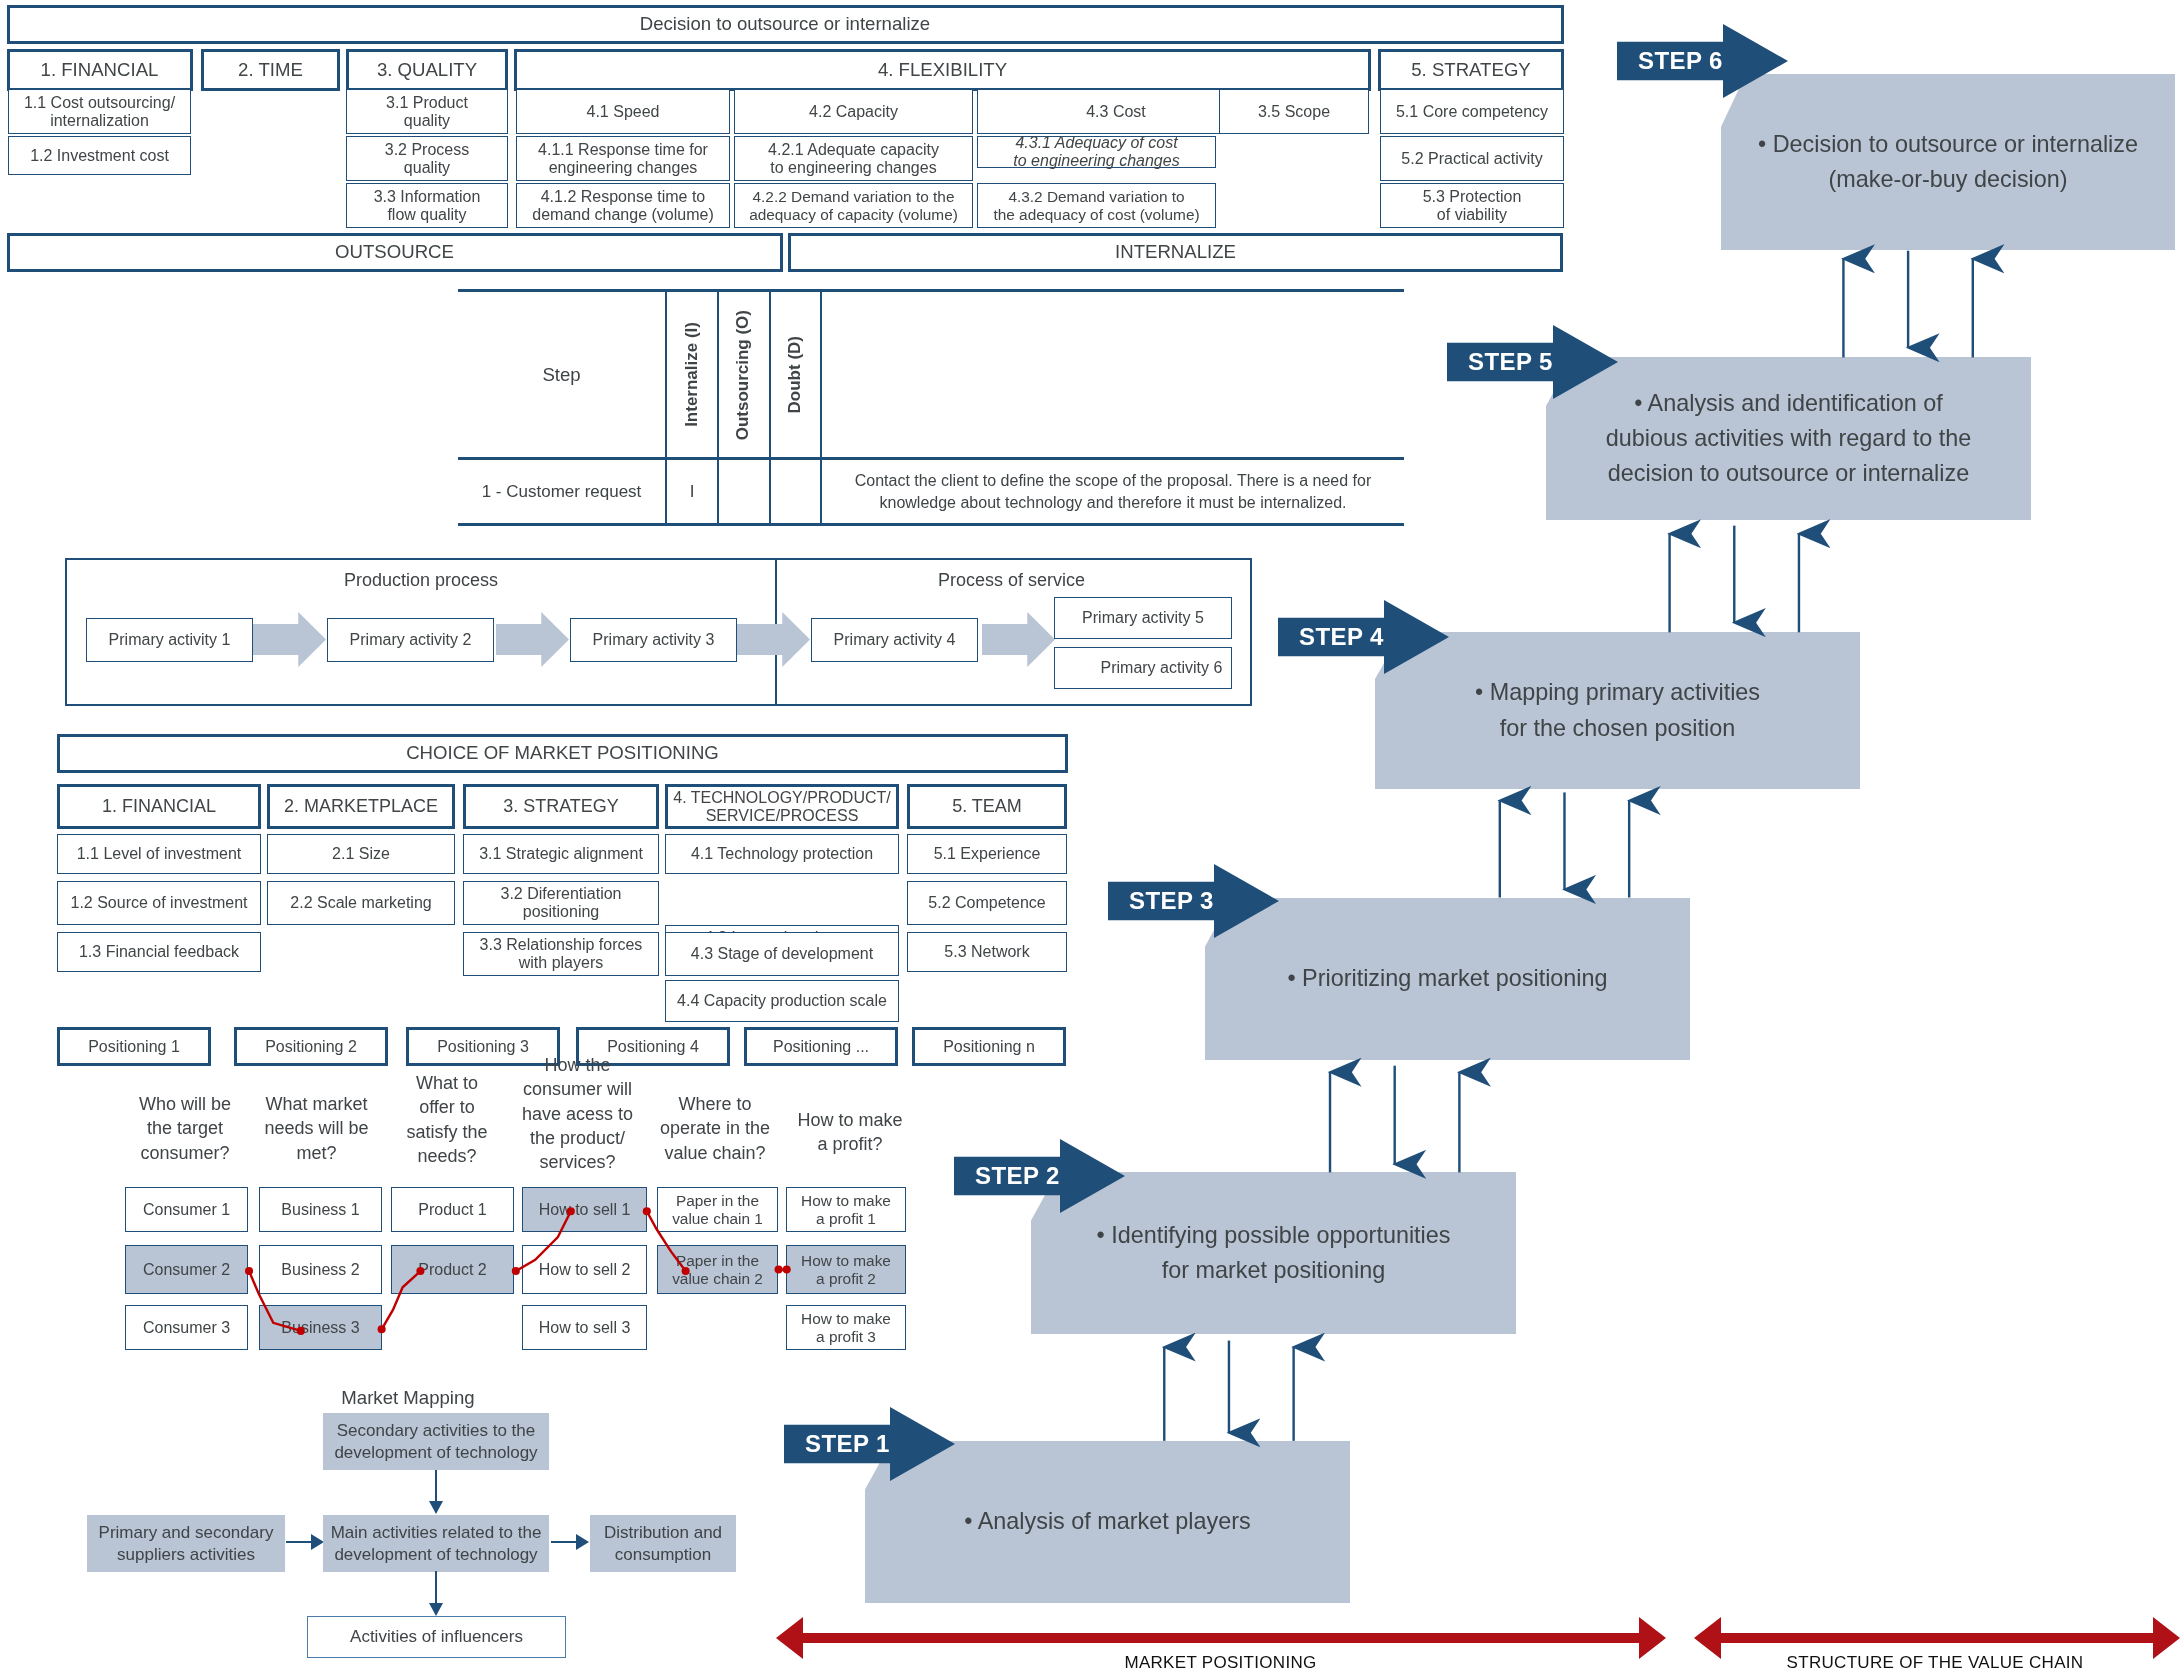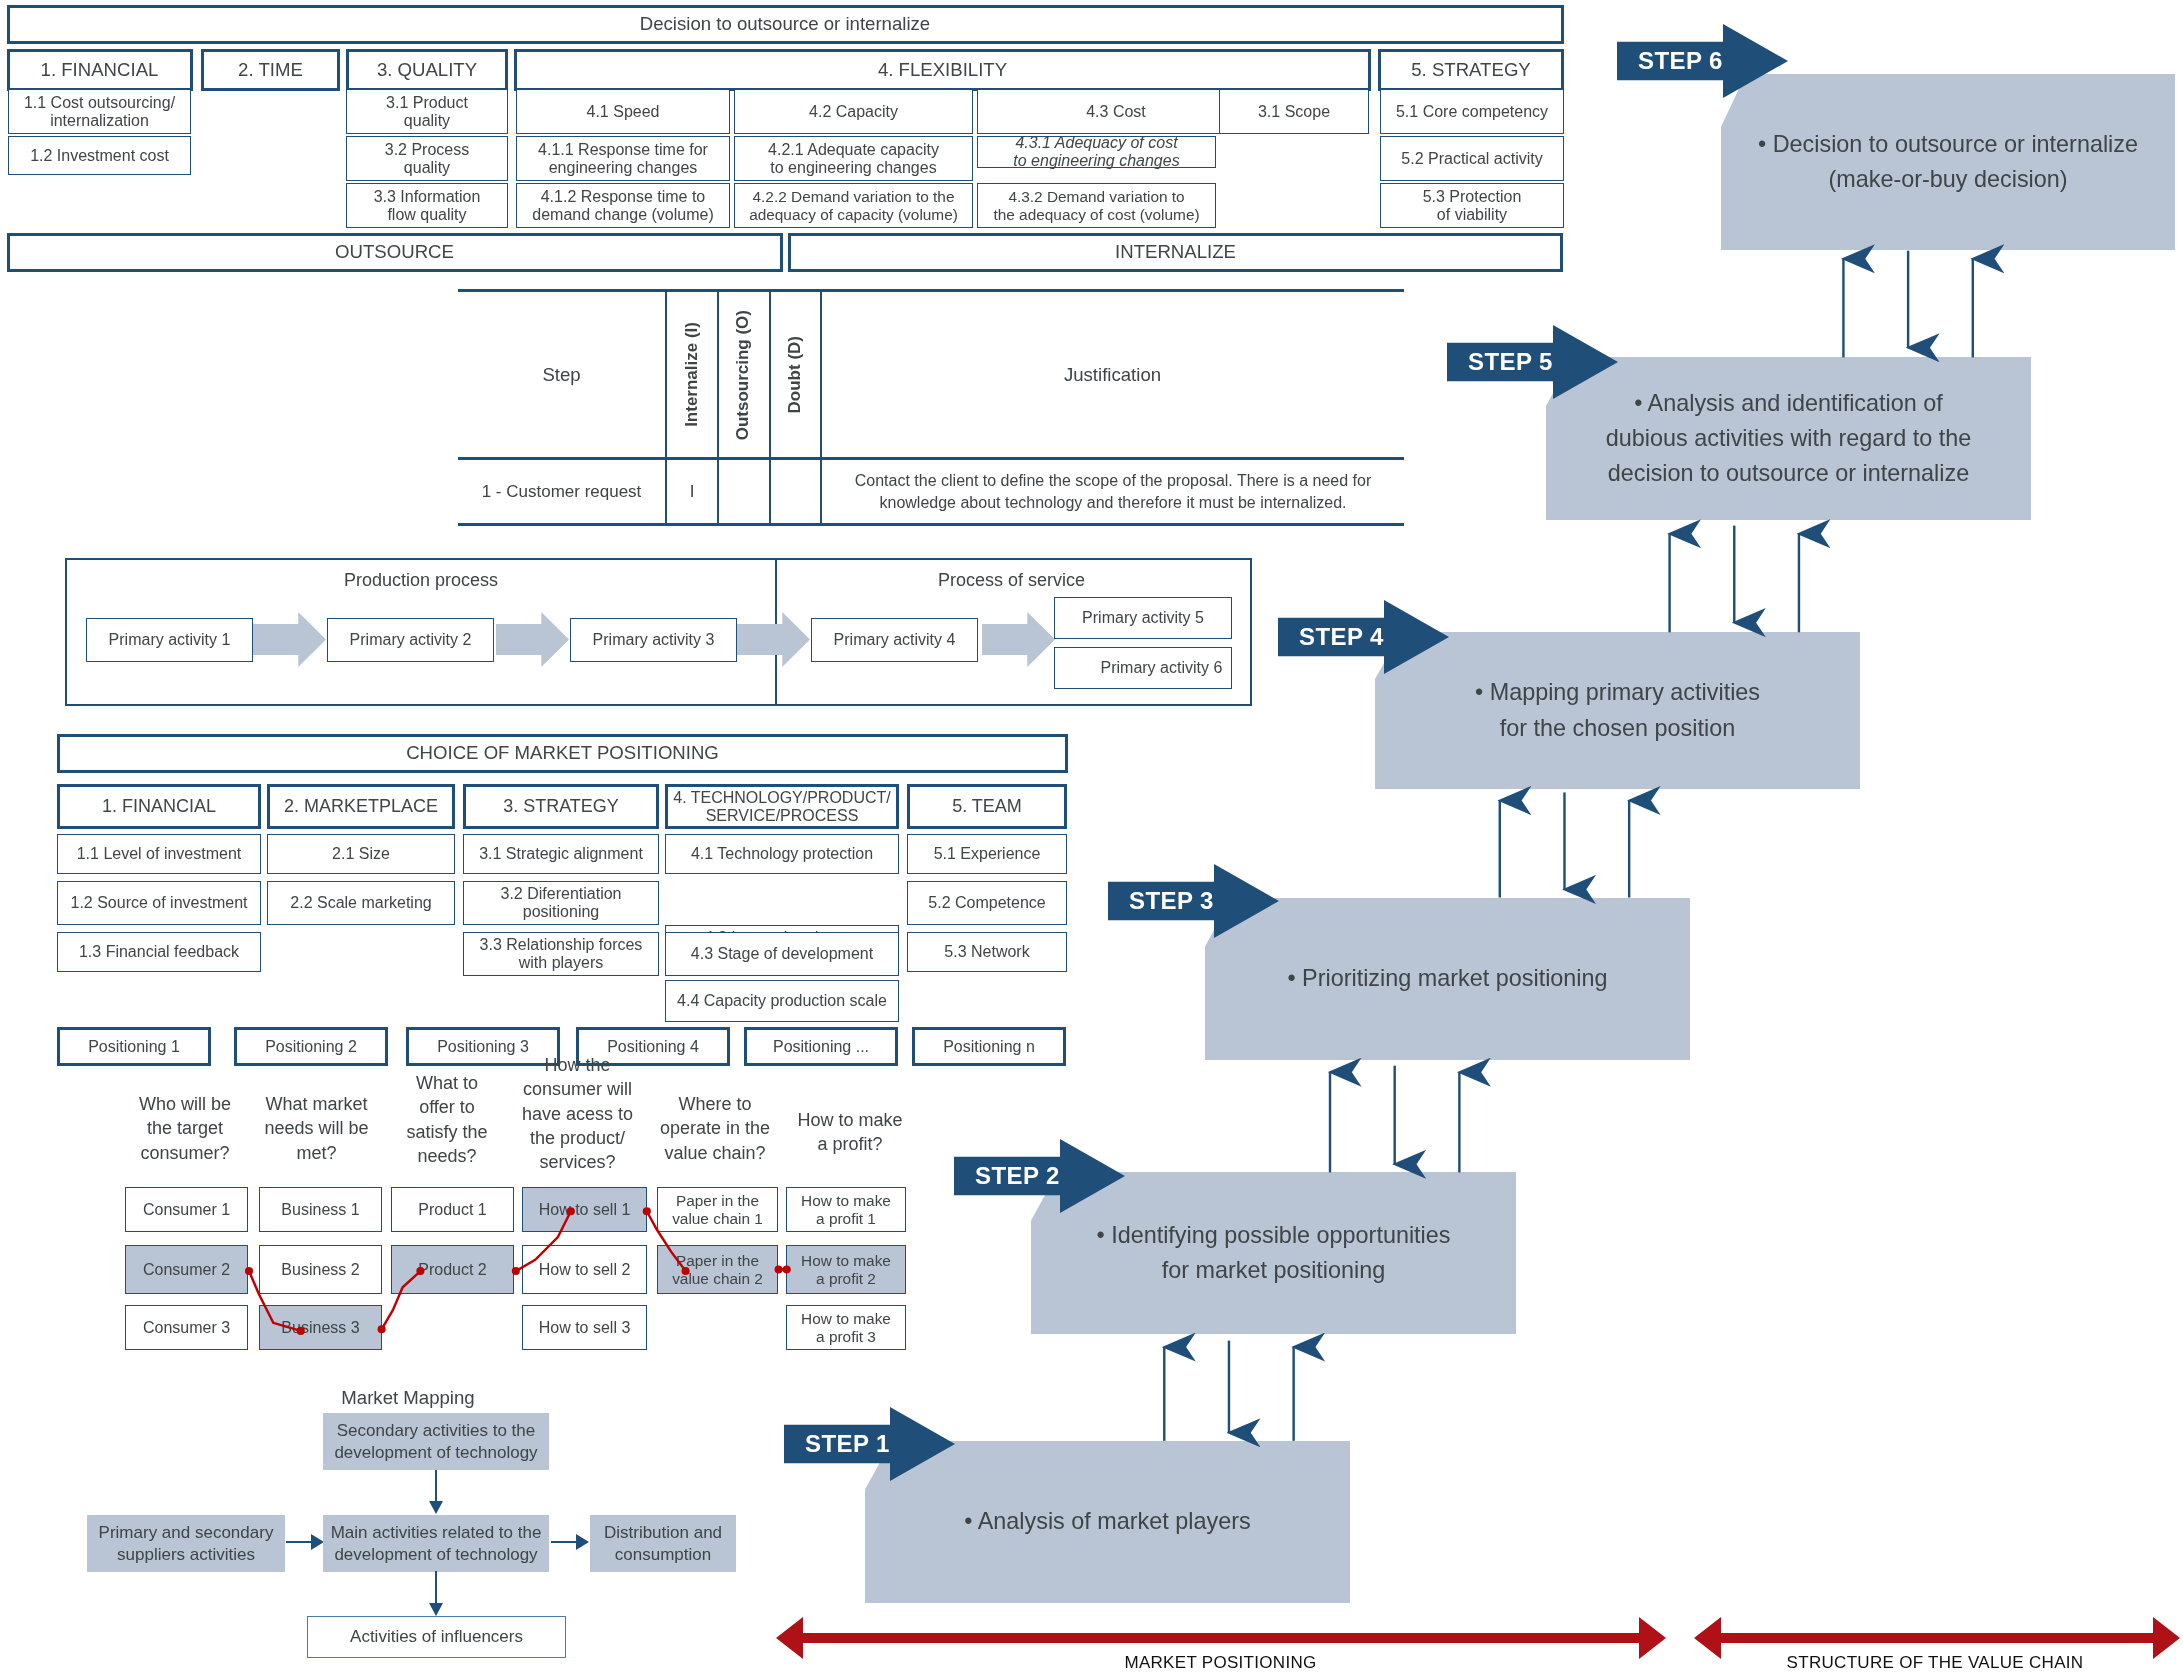--- a/index.html
+++ b/index.html
@@ -116,21 +116,21 @@
   <span class="nl">4.3 Cost</span>
   </div>
 <div class="cell" style="left:977px;top:136px;width:239px;height:32px;font-style:italic;">
   <span class="nl">4.3.1 Adequacy of cost<br>to engineering changes</span>
   </div>
 <div class="cell" style="left:977px;top:183px;width:239px;height:45px;font-size:15.4px;">
   <span class="nl">4.3.2 Demand variation to<br>the adequacy of cost (volume)</span>
   </div>
 
 <div class="cell" style="left:1219px;top:89px;width:150px;height:45px;">
-  <span class="nl">3.1 Scope</span>
+  <span class="nl">3.5 Scope</span>
   </div>
 
 <div class="cell" style="left:1380px;top:89px;width:184px;height:45px;">
   <span class="nl">5.1 Core competency</span>
   </div>
 <div class="cell" style="left:1380px;top:136px;width:184px;height:45px;">
   <span class="nl">5.2 Practical activity</span>
   </div>
 <div class="cell" style="left:1380px;top:183px;width:184px;height:45px;">
   <span class="nl">5.3 Protection<br>of viability</span>
@@ -158,23 +158,20 @@
     </div>
 
   <div class="abs" style="left:209px;top:3.2px;width:50px;height:165px;display:flex;align-items:center;justify-content:center;">
     <span class="vert">Internalize (I)</span>
     </div>
   <div class="abs" style="left:260px;top:3.2px;width:50px;height:165px;display:flex;align-items:center;justify-content:center;">
     <span class="vert">Outsourcing (O)</span>
     </div>
   <div class="abs" style="left:312px;top:3.2px;width:50px;height:165px;display:flex;align-items:center;justify-content:center;">
     <span class="vert">Doubt (D)</span>
-    </div>
-  <div class="abs" style="left:364px;top:3.2px;width:581px;height:165px;display:flex;align-items:center;justify-content:center;font-size:18.6px;">
-    <span>Justification</span>
     </div>
 
   <div class="abs" style="left:0;top:171px;width:946px;height:63px;">
     <div class="abs" style="left:0;top:0;width:207px;height:63px;display:flex;align-items:center;justify-content:center;font-size:17px;">
       <span>1 - Customer request</span>
       </div>
     <div class="abs" style="left:209px;top:0;width:50px;height:63px;display:flex;align-items:center;justify-content:center;font-size:17px;">
       <span>I</span>
       </div>
     <div class="abs" style="left:260px;top:0;width:50px;height:63px;"></div>

